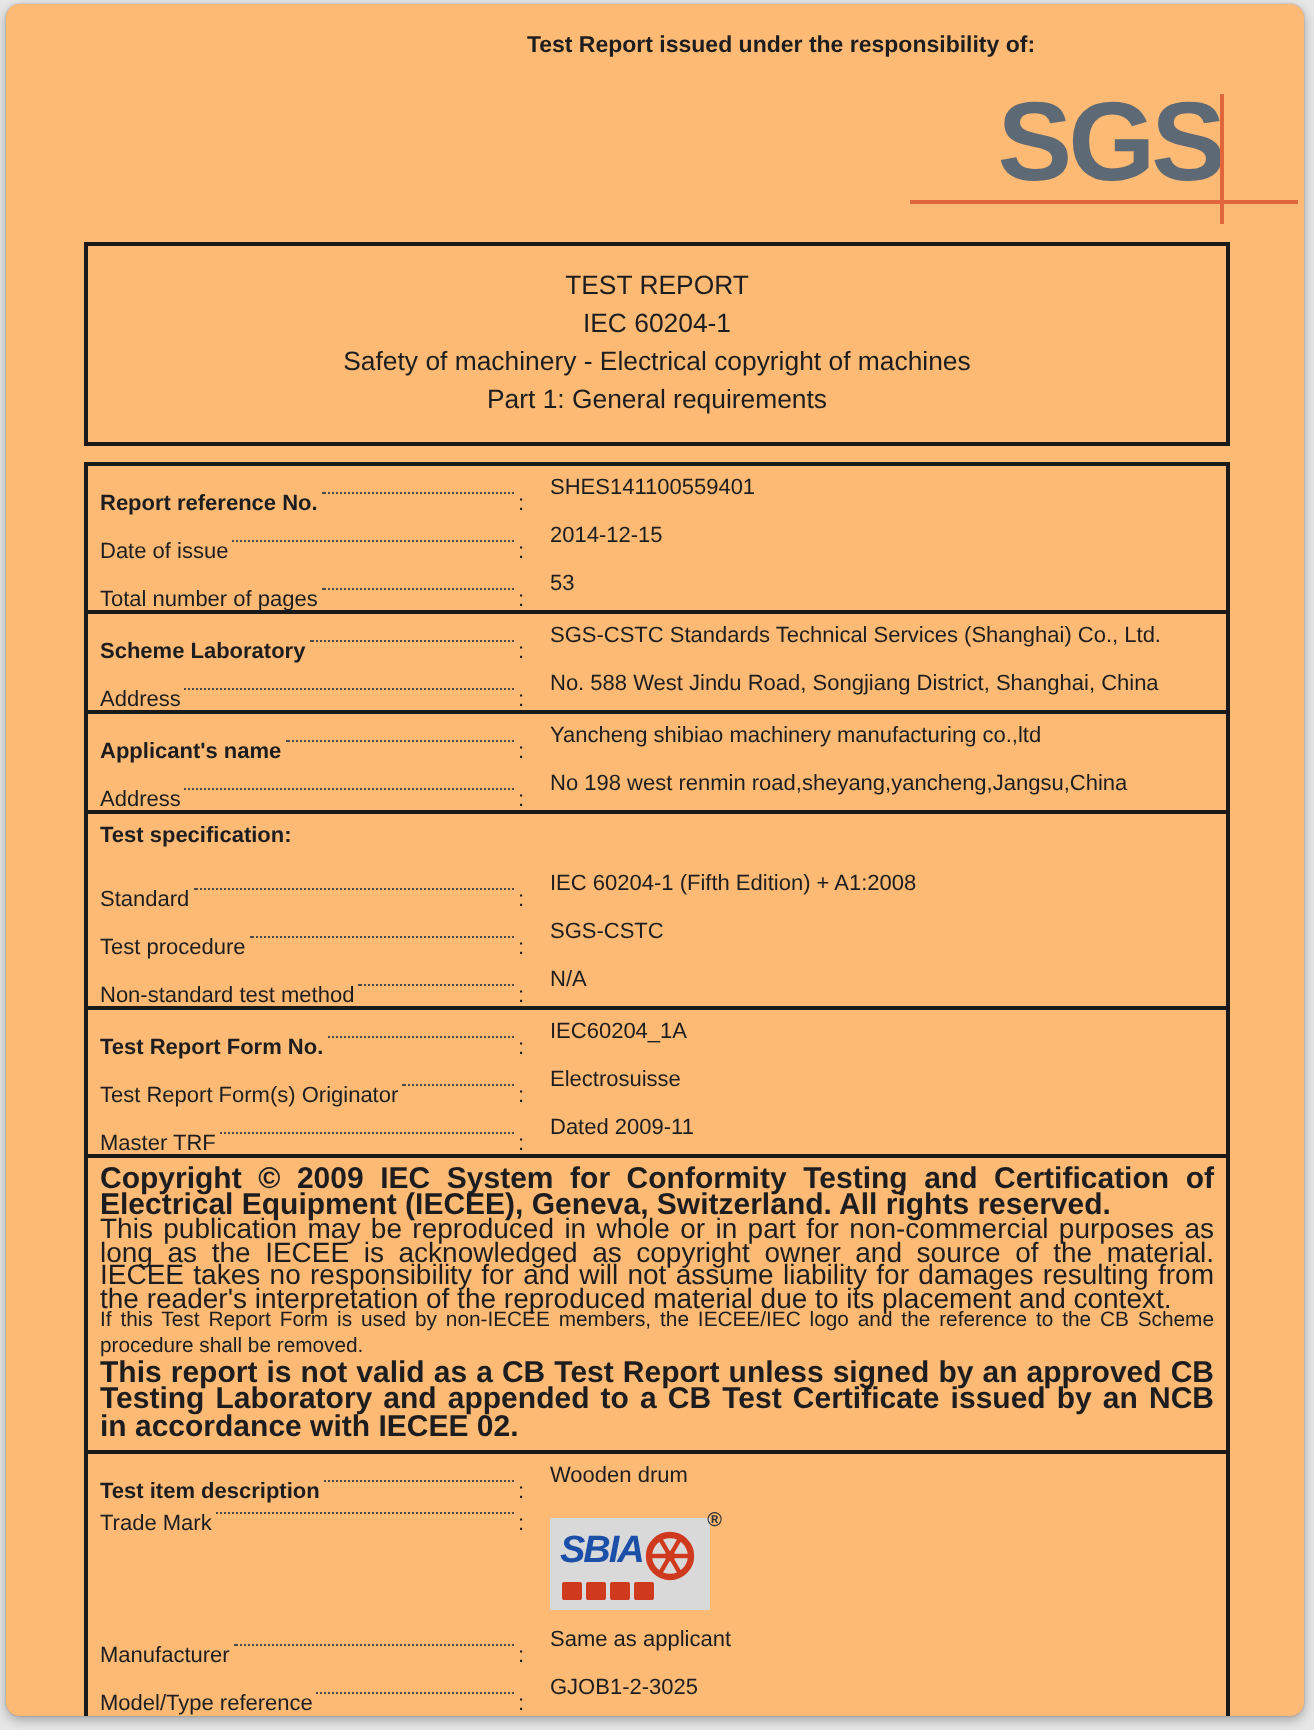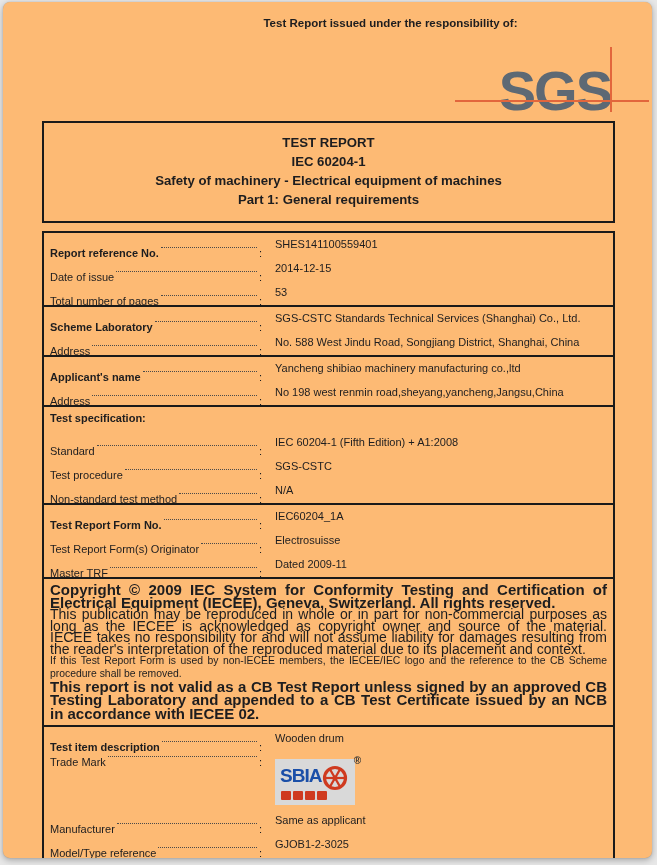--- a/index.html
+++ b/index.html
@@ -34,21 +34,20 @@
   
   .logo-area { position: relative; height: 88px; }
   .sgs-text {
     position: absolute;
     right: 4px; top: 12px;
     font-size: 56px;
     font-weight: bold;
     letter-spacing: -2px;
     line-height: 52px;
     color: #5d6974;
-    margin-top: 20px;
   }
   .logo-line-h {
     position: absolute;
     right: -34px; top: 67px;
     width: 194px; height: 2px;
     background: #e2663c;
   }
   .logo-line-v {
     position: absolute;
     right: 3px; top: 14px;
@@ -56,21 +55,21 @@
     background: #e2663c;
   }
   
   .title-box {
     border: 2px solid #1a1a1a;
     text-align: center;
     padding: 10px 8px 12px;
     height: 102px;
   }
   .title-box div {
-    font-weight: bold;
+    font-weight: normal;
     font-size: 13.2px;
     line-height: 19px;
   }
   
   .content-box {
     margin-top: 8px;
     border: 2px solid #1a1a1a;
     border-bottom: none;
     height: 632px;
     overflow: hidden;
@@ -109,20 +108,21 @@
     position: relative;
     margin-top: 3px;
     width: 80px; height: 46px;
     background: #d9d9d9;
     display: flex;
     align-items: flex-start;
     padding: 6px 4px 0 5px;
   }
   .tm-text {
     font-weight: bold;
+    font-style: italic;
     font-size: 19px;
     line-height: 22px;
     letter-spacing: -1px;
   }
   .tm-wheel { margin-left: 1px; margin-top: 0; }
   .tm-subrow {
     position: absolute;
     left: 6px; bottom: 5px;
     display: flex; gap: 2px;
   }
@@ -149,21 +149,21 @@
 
   <div class="logo-area">
     <span class="sgs-text">SGS</span>
     <div class="logo-line-h"></div>
     <div class="logo-line-v"></div>
   </div>
 
   <div class="title-box">
     <div>TEST REPORT</div>
     <div>IEC 60204-1</div>
-    <div>Safety of machinery - Electrical equipment of machines</div>
+    <div>Safety of machinery - Electrical copyright of machines</div>
     <div>Part 1: General requirements</div>
   </div>
 
   <div class="content-box">
     <div id="table-body">
         <div class="section">
           <div class="row">
             <div class="label-wrap">
               <span class="lbl b">Report reference No.</span>
               <span class="leader"></span>

